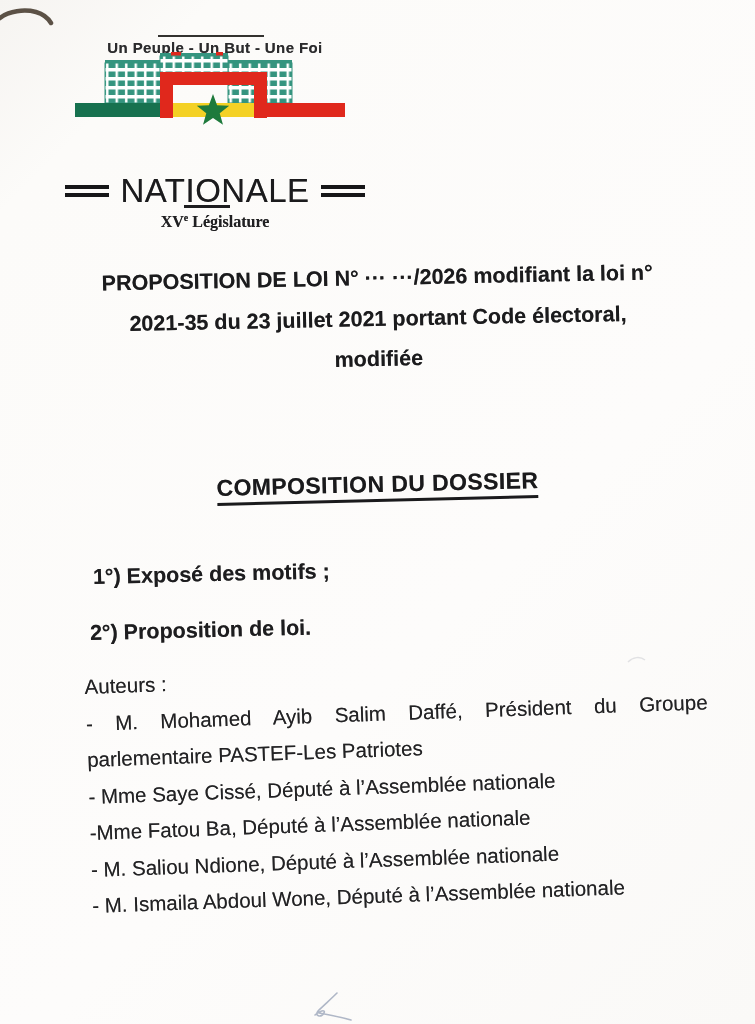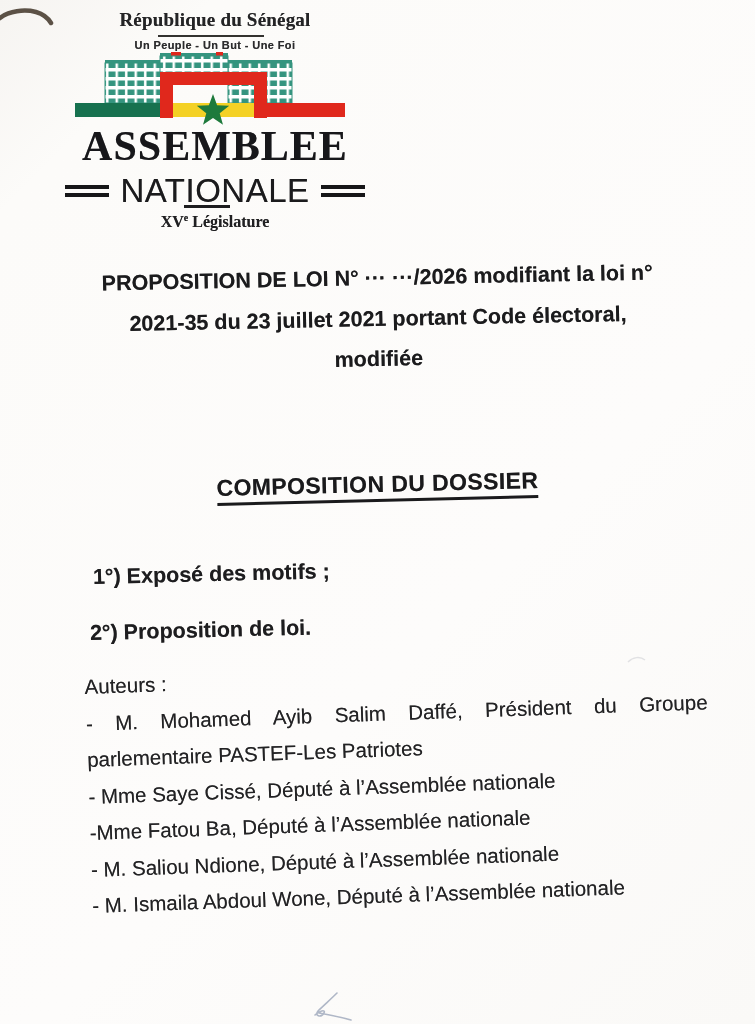--- a/index.html
+++ b/index.html
@@ -16,21 +16,21 @@
   .scan-soft { text-shadow:0 0 0.45px rgba(20,20,20,0.55); }
 
   
   .hdr-center { position:absolute; left:60px; width:310px; text-align:center; }
   .republic {
     top:9px; font-family:"Liberation Serif", serif;
     font-weight:700; font-size:19px; letter-spacing:0.2px; color:#242426;
   }
   .title-rule { position:absolute; top:35px; left:158px; width:106px; height:2px; background:#33322f; }
   .motto {
-    top:39px; font-size:11px; font-weight:700; letter-spacing:0.4px; color:#2b2b2d;
+    top:39px; font-size:15px; font-weight:700; letter-spacing:0.4px; color:#2b2b2d;
   }
   .logo-svg { position:absolute; left:70px; top:52px; width:285px; height:80px; }
 
   .assemblee {
     top:122px; font-family:"Liberation Serif", serif;
     font-weight:700; font-size:42px; letter-spacing:1px; color:#17171a;
   }
   .nationale-row {
     position:absolute; left:60px; top:172px; width:310px;
     display:flex; align-items:center; justify-content:center; gap:11px;
@@ -76,21 +76,20 @@
     transform:rotate(-2deg); transform-origin:0 0;
   }
   .authors .justify { text-align:justify; text-align-last:justify; }
   .marks-svg { position:absolute; left:0; top:0; width:755px; height:1024px; pointer-events:none; }
 </style>
 </head>
 <body>
 
 <div class="page scan-soft">
 
-  <div class="hdr-center republic" style="position:absolute;">République du Sénégal</div>
   <div class="title-rule"></div>
   <div class="hdr-center motto" style="position:absolute;">Un Peuple - Un But - Une Foi</div>
 
   <svg class="logo-svg" viewBox="0 0 285 80">
     <defs>
       <pattern id="win" width="9.5" height="9" patternUnits="userSpaceOnUse">
         <rect width="9.5" height="9" fill="#ffffff"></rect>
         <rect x="0.5" y="1.5" width="7" height="5.5" fill="#35947f"></rect>
       </pattern>
     </defs>
@@ -106,21 +105,20 @@
 
     <rect x="5" y="51" width="85" height="14" fill="#17714f"></rect>
     <rect x="90" y="51" width="107" height="14" fill="#f4d125"></rect>
     <rect x="197" y="51" width="78" height="14" fill="#e0281c"></rect>
 
     <path d="M90,20 h107 v46 h-13 v-33 h-81 v33 h-13 z" fill="#e0281c"></path>
 
     <polygon points="143,42 147.1,53.3 159.2,53.7 149.7,61.2 153,72.8 143,66 133,72.8 136.3,61.2 126.8,53.7 138.9,53.3" fill="#1e7a3c"></polygon>
   </svg>
 
-  <div class="hdr-center assemblee" style="position:absolute;">ASSEMBLEE</div>
   <div class="nationale-row">
     <span class="dbl-line"></span>
     <span class="nationale-text">NATIONALE</span>
     <span class="dbl-line"></span>
   </div>
   <div class="leg-rule"></div>
   <div class="hdr-center legislature" style="position:absolute;"><span>XV</span><sup>e</sup><span> Législature</span></div>
 
   <div class="doc-title">
     <div>PROPOSITION DE LOI N° ··· ···/2026 modifiant la loi n°</div>

